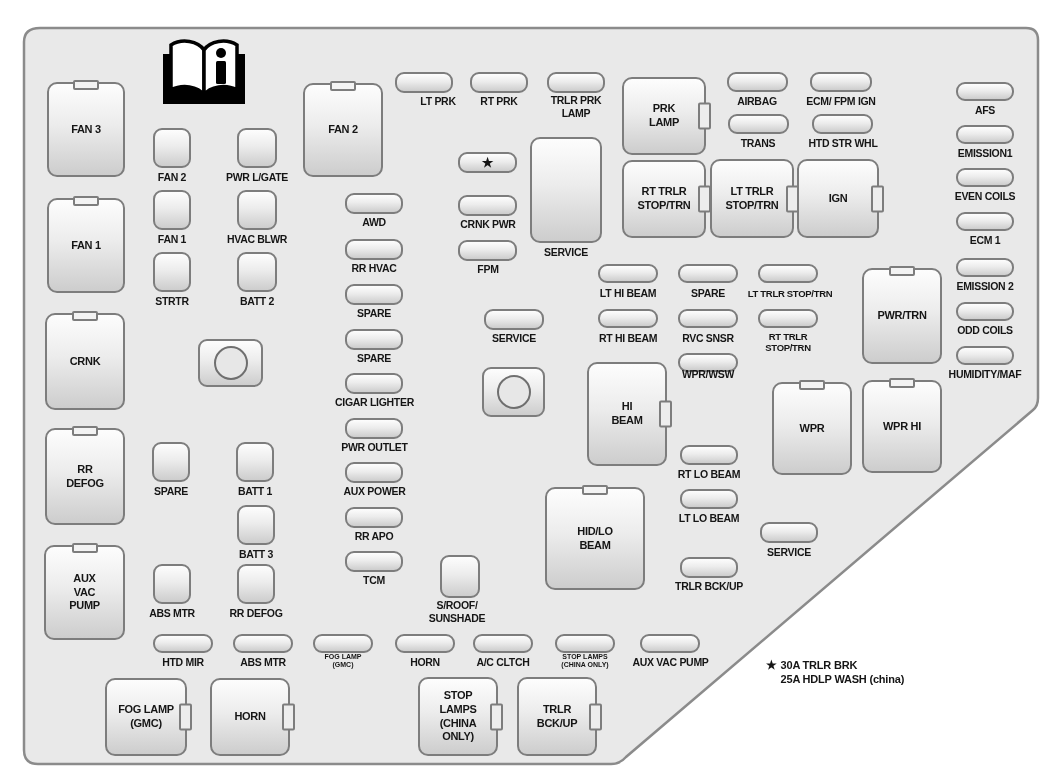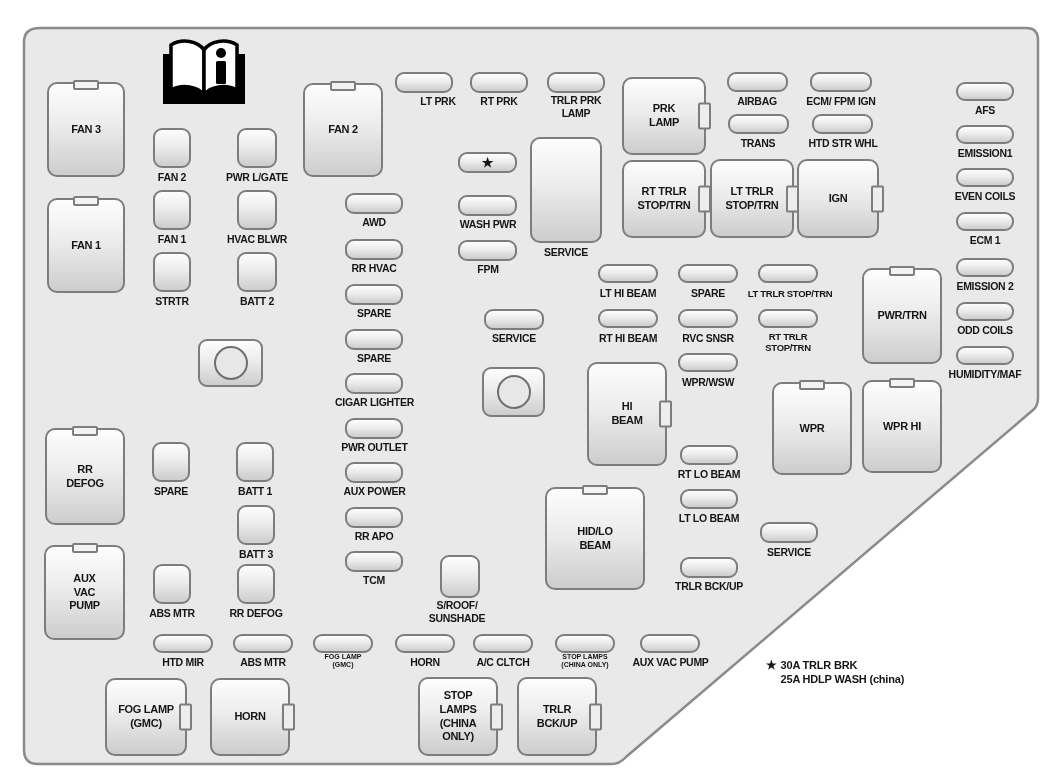--- a/index.html
+++ b/index.html
@@ -49,20 +49,23 @@
     <circle cx="61" cy="17" r="5" fill="#000"></circle>
     <rect x="56" y="25" width="10" height="23" rx="1.5" fill="#000"></rect>
   </svg>
 
   <div class="relay notch" style="left:47px;top:82px;width:78px;height:95px">
       <span class="in">FAN 3</span>
     </div>
   <div class="relay notch" style="left:47px;top:198px;width:78px;height:95px">
       <span class="in">FAN 1</span>
     </div>
+  <div class="relay notch" style="left:45px;top:313px;width:80px;height:97px">
+      <span class="in">CRNK</span>
+    </div>
   <div class="relay notch" style="left:45px;top:428px;width:80px;height:97px">
       <span class="in">RR
 DEFOG</span>
     </div>
   <div class="relay notch" style="left:44px;top:545px;width:81px;height:95px">
       <span class="in">AUX
 VAC
 PUMP</span>
     </div>
   <div class="relay notch" style="left:303px;top:83px;width:80px;height:94px">
@@ -123,21 +126,21 @@
   <div class="pill" style="left:470px;top:72px"></div>
   <div class="lbl" style="left:464px;top:95px">RT PRK</div>
   <div class="pill" style="left:547px;top:72px"></div>
   <div class="lbl" style="left:541px;top:94px">TRLR PRK
 LAMP</div>
 
   <div class="pill" style="left:458px;top:152px;width:59px">
       <span class="in">★</span>
     </div>
   <div class="pill" style="left:458px;top:195px;width:59px"></div>
-  <div class="lbl" style="left:452px;top:218px;width:72px">WASH PWR</div>
+  <div class="lbl" style="left:452px;top:218px;width:72px">CRNK PWR</div>
   <div class="pill" style="left:458px;top:240px;width:59px"></div>
   <div class="lbl" style="left:452px;top:263px;width:72px">FPM</div>
 
   <div class="relay" style="left:530px;top:137px;width:72px;height:106px"></div>
   <div class="lbl" style="left:531px;top:246px">SERVICE</div>
 
   <div class="sq" style="left:440px;top:555px;width:40px;height:43px"></div>
   <div class="lbl" style="left:414px;top:599px;width:86px">S/ROOF/
 SUNSHADE</div>
 
@@ -191,21 +194,21 @@
   <div class="pill" style="left:758px;top:264px;width:60px;height:19px"></div>
   <div class="lbl tiny" style="left:734px;top:288px;width:112px">LT TRLR STOP/TRN</div>
   <div class="pill" style="left:598px;top:309px;width:60px;height:19px"></div>
   <div class="lbl" style="left:583px;top:332px;width:90px">RT HI BEAM</div>
   <div class="pill" style="left:678px;top:309px;width:60px;height:19px"></div>
   <div class="lbl" style="left:673px;top:332px">RVC SNSR</div>
   <div class="pill" style="left:758px;top:309px;width:60px;height:19px"></div>
   <div class="lbl tiny" style="left:753px;top:331px">RT TRLR
 STOP/TRN</div>
   <div class="pill" style="left:678px;top:353px;width:60px;height:19px"></div>
-  <div class="lbl" style="left:673px;top:376px">WPR/WSW</div>
+  <div class="lbl" style="left:673px;top:368px">WPR/WSW</div>
 
   <div class="relay tabr" style="left:587px;top:362px;width:80px;height:104px">
       <span class="in">HI
 BEAM</span>
     </div>
   <div class="relay notch" style="left:545px;top:487px;width:100px;height:103px">
       <span class="in">HID/LO
 BEAM</span>
     </div>
   <div class="relay notch" style="left:862px;top:268px;width:80px;height:96px">

